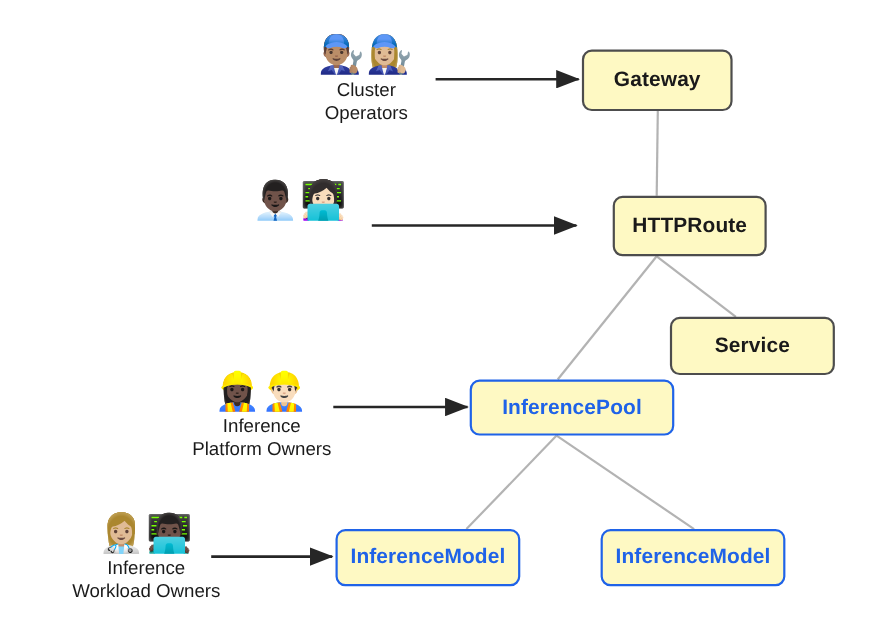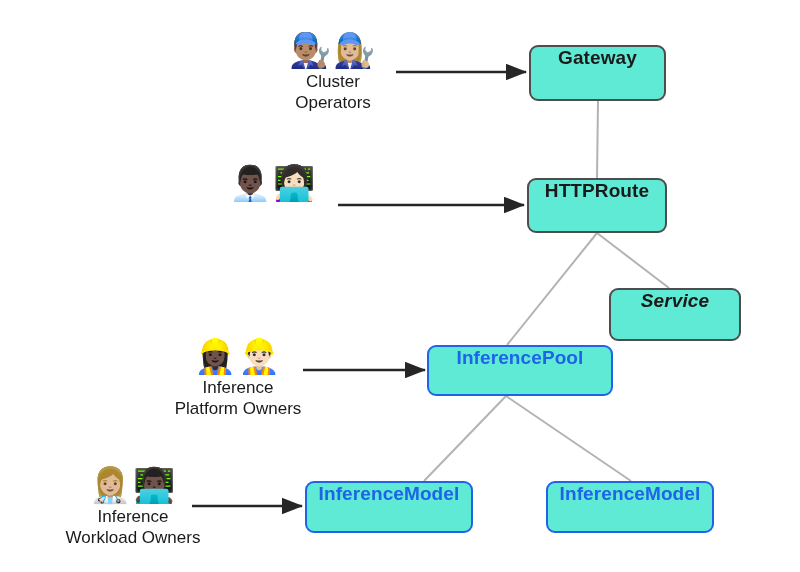--- a/index.html
+++ b/index.html
@@ -22,23 +22,24 @@
     left: 0;
     top: 0;
     width: 800px;
     height: 572px;
     pointer-events: none;
   }
   .node {
     position: absolute;
     box-sizing: border-box;
     display: flex;
+    align-items: center;
     justify-content: center;
     border-radius: 9px;
-    background: #5eead4;
+    background: #fef9c3;
     font-weight: bold;
     letter-spacing: 0.1px;
     white-space: nowrap;
   }
   .node.gray {
     border: 2px solid #4d4d4d;
     color: #1a1a1a;
     font-size: 19px;
   }
   .node.blue {
@@ -90,24 +91,24 @@
         <line x1="338" y1="205" x2="524" y2="205" stroke="#262626" stroke-width="2.4" marker-end="url(#arrowhead)"></line>
         <line x1="303" y1="370" x2="425" y2="370" stroke="#262626" stroke-width="2.4" marker-end="url(#arrowhead)"></line>
         <line x1="192" y1="506" x2="302" y2="506" stroke="#262626" stroke-width="2.4" marker-end="url(#arrowhead)"></line>
       </g>
   </svg>
 
   <div id="nodes-layer">
       <div class="node gray" style="left: 529px; top: 45px; width: 137px; height: 56px;">
         <span>Gateway</span>
       </div>
-      <div class="node gray" style="left: 527px; top: 178px; width: 140px; height: 55px;">
+      <div class="node gray" style="left: 557px; top: 178px; width: 140px; height: 55px;">
         <span>HTTPRoute</span>
       </div>
-      <div class="node gray" style="left: 609px; top: 288px; width: 132px; height: 53px; font-style: italic;">
+      <div class="node gray" style="left: 609px; top: 288px; width: 150px; height: 53px;">
         <span>Service</span>
       </div>
       <div class="node blue" style="left: 427px; top: 345px; width: 186px; height: 51px;">
         <span>InferencePool</span>
       </div>
       <div class="node blue" style="left: 305px; top: 481px; width: 168px; height: 52px;">
         <span>InferenceModel</span>
       </div>
       <div class="node blue" style="left: 546px; top: 481px; width: 168px; height: 52px;">
         <span>InferenceModel</span>

